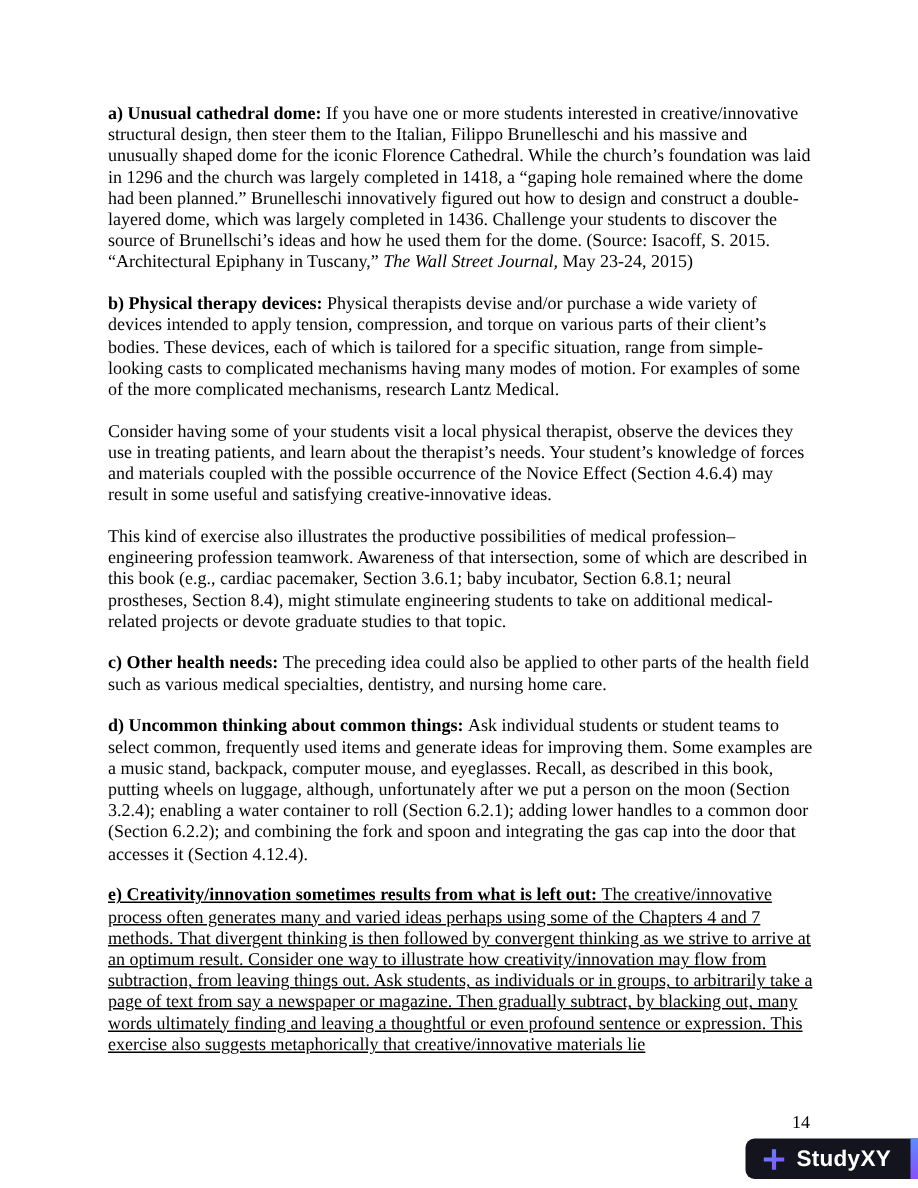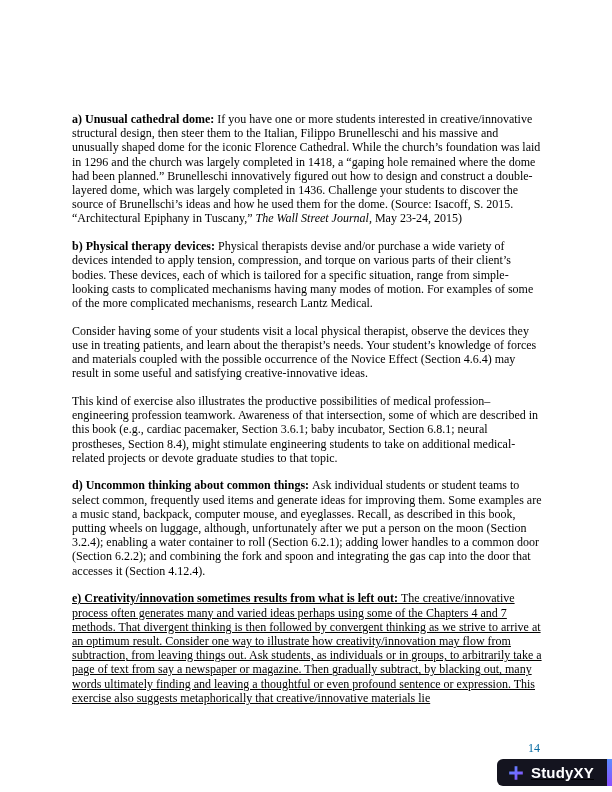--- a/index.html
+++ b/index.html
@@ -13,46 +13,44 @@
     color: #000000;
     overflow: hidden;
   }
   .content {
     position: absolute;
     left: 72px;
     top: 68px;
     width: 470px;
     line-height: 14.2px;
     text-align: left;
-    margin-top: 44px;
   }
   .para { margin: 0 0 13.5px 0; }
   .para:last-child { margin-bottom: 0; text-decoration: underline; }
   .b { font-weight: bold; }
   .i { font-style: italic; }
   .page-number {
     position: absolute;
     right: 72px;
     bottom: 36px;
     font-size: 12px;
-    color: #0369a1;
+    color: #000000;
     text-align: center;
   }
   .brand-badge {
     position: absolute;
     right: 0;
     bottom: 6px;
     height: 27px;
     background: #14141f;
     border-radius: 6px 0 0 6px;
     display: flex;
     align-items: center;
     gap: 7px;
     padding: 0 18px 0 11px;
-    text-decoration: underline;
   }
   .brand-badge .plus-wrap {
     display: flex;
     align-items: center;
   }
   .brand-name {
     font-family: "Liberation Sans", sans-serif;
     font-size: 15px;
     font-weight: 700;
     color: #ffffff;
@@ -70,20 +68,21 @@
 </head>
 <body>
 
 <div class="page">
 
   <div class="content">
       <p class="para"><span class="b">a) Unusual cathedral dome: </span><span>If you have one or more students interested in creative/innovative structural design, then steer them to the Italian, Filippo Brunelleschi and his massive and unusually shaped dome for the iconic Florence Cathedral. While the church’s foundation was laid in 1296 and the church was largely completed in 1418, a “gaping hole remained where the dome had been planned.” Brunelleschi innovatively figured out how to design and construct a double-layered dome, which was largely completed in 1436. Challenge your students to discover the source of Brunellschi’s ideas and how he used them for the dome. (Source: Isacoff, S. 2015. “Architectural Epiphany in Tuscany,” </span><span class="i">The Wall Street Journal,</span><span> May 23-24, 2015)</span></p>
       <p class="para"><span class="b">b) Physical therapy devices: </span><span>Physical therapists devise and/or purchase a wide variety of devices intended to apply tension, compression, and torque on various parts of their client’s bodies. These devices, each of which is tailored for a specific situation, range from simple-looking casts to complicated mechanisms having many modes of motion. For examples of some of the more complicated mechanisms, research Lantz Medical.</span></p>
       <p class="para"><span>Consider having some of your students visit a local physical therapist, observe the devices they use in treating patients, and learn about the therapist’s needs. Your student’s knowledge of forces and materials coupled with the possible occurrence of the Novice Effect (Section 4.6.4) may result in some useful and satisfying creative-innovative ideas.</span></p>
       <p class="para"><span>This kind of exercise also illustrates the productive possibilities of medical profession–engineering profession teamwork. Awareness of that intersection, some of which are described in this book (e.g., cardiac pacemaker, Section 3.6.1; baby incubator, Section 6.8.1; neural prostheses, Section 8.4), might stimulate engineering students to take on additional medical-related projects or devote graduate studies to that topic.</span></p>
+      <p class="para"><span class="b">c) Other health needs: </span><span>The preceding idea could also be applied to other parts of the health field such as various medical specialties, dentistry, and nursing home care.</span></p>
       <p class="para"><span class="b">d) Uncommon thinking about common things: </span><span>Ask individual students or student teams to select common, frequently used items and generate ideas for improving them. Some examples are a music stand, backpack, computer mouse, and eyeglasses. Recall, as described in this book, putting wheels on luggage, although, unfortunately after we put a person on the moon (Section 3.2.4); enabling a water container to roll (Section 6.2.1);  adding lower handles to a common door (Section 6.2.2); and combining the fork and spoon and integrating the gas cap into the door that accesses it (Section 4.12.4).</span></p>
       <p class="para"><span class="b">e) Creativity/innovation sometimes results from what is left out: </span><span>The creative/innovative process often generates many and varied ideas perhaps using some of the Chapters 4 and 7 methods. That divergent thinking is then followed by convergent thinking as we strive to arrive at an optimum result. Consider one way to illustrate how creativity/innovation may flow from subtraction, from leaving things out. Ask students, as individuals or in groups, to arbitrarily take a page of text from say a newspaper or magazine. Then gradually subtract, by blacking out, many words ultimately finding and leaving a thoughtful or even profound sentence or expression. This exercise also suggests metaphorically that creative/innovative materials lie</span></p>
     </div>
 
   <div class="page-number">14</div>
 
   <div class="brand-badge">
     <span class="plus-wrap">
       <svg width="16" height="16" viewBox="0 0 16 16" aria-hidden="true">
         <defs>

